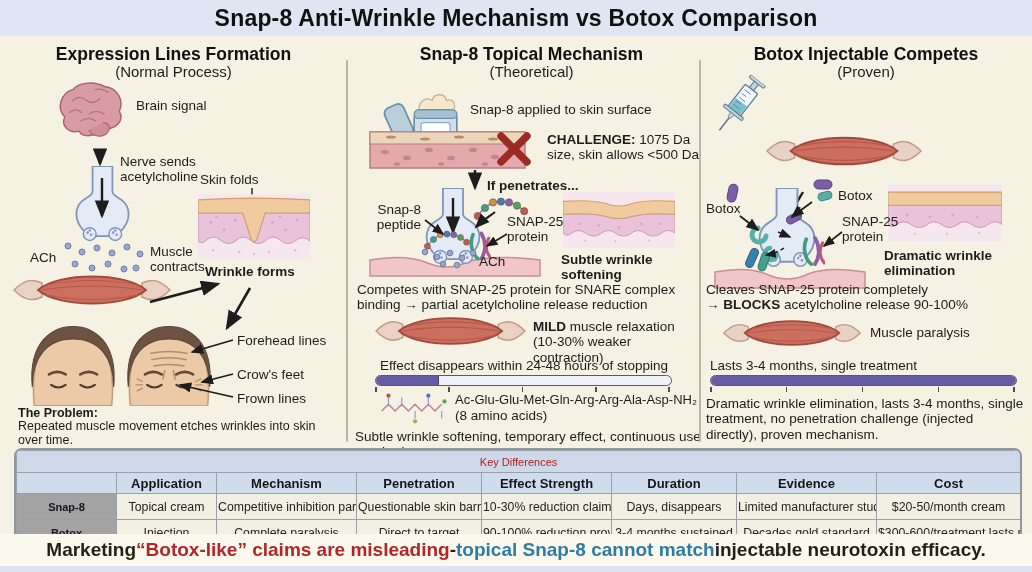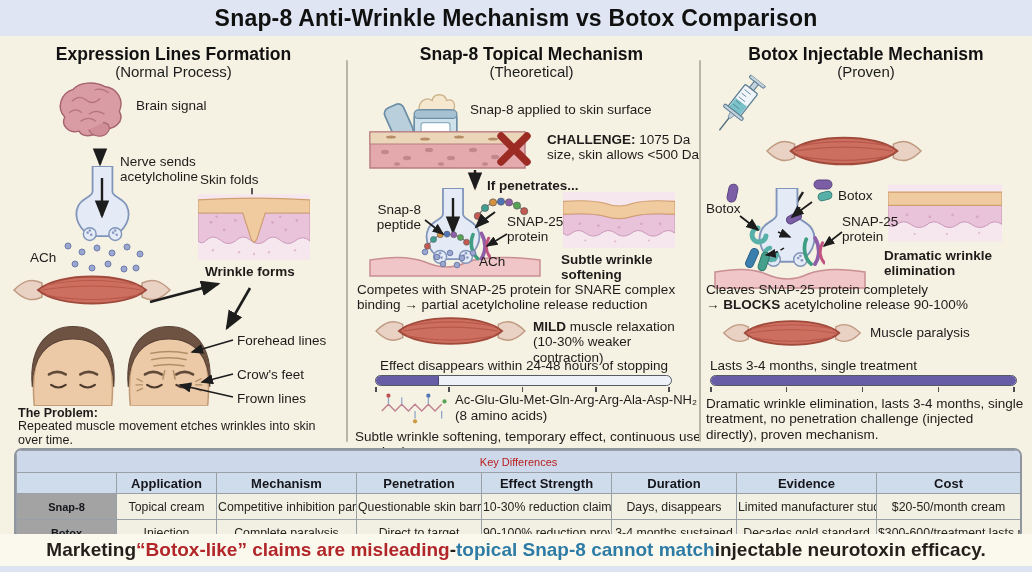--- a/index.html
+++ b/index.html
@@ -223,20 +223,21 @@
       <path d="M233,304 L192,316" stroke="#1d1d1d" stroke-width="1.7" fill="none" marker-end="url(#ah1)"></path>
       <path d="M233,338 L202,346" stroke="#1d1d1d" stroke-width="1.7" fill="none" marker-end="url(#ah1)"></path>
       <path d="M233,361 L180,349" stroke="#1d1d1d" stroke-width="1.7" fill="none" marker-end="url(#ah1)"></path>
     </svg>
     <div class="h2" style="left:0;top:8px;width:347px;">Expression Lines Formation</div>
     <div class="h3" style="left:0;top:27px;width:347px;">(Normal Process)</div>
     <div class="lbl" style="left:136px;top:62px;width:100px;">Brain signal</div>
     <div class="lbl c" style="left:120px;top:118px;width:112px;">Nerve sends acetylcholine</div>
     <div class="lbl c" style="left:200px;top:136px;width:105px;">Skin folds</div>
     <div class="lbl" style="left:30px;top:214px;width:40px;">ACh</div>
+    <div class="lbl c" style="left:150px;top:208px;width:90px;">Muscle contracts</div>
     <div class="lbl c b" style="left:205px;top:228px;width:118px;">Wrinkle forms</div>
     <div class="lbl" style="left:237px;top:297px;width:108px;">Forehead lines</div>
     <div class="lbl" style="left:237px;top:331px;width:108px;">Crow's feet</div>
     <div class="lbl" style="left:237px;top:355px;width:108px;">Frown lines</div>
     <div class="lbl c b small" style="left:18px;top:370px;width:310px;">The Problem:</div>
     <div class="lbl c small" style="left:18px;top:383px;width:310px;">Repeated muscle movement etches wrinkles into skin over time.</div>
   </div>
 
   <div class="divider" style="left:346px;"></div>
 
@@ -353,21 +354,21 @@
       </g>
       <path d="M40,180 L58,194" stroke="#1d1d1d" stroke-width="1.8" fill="none" marker-end="url(#ah3)"></path>
       <path d="M112,166 C104,172 98,176 92,181" stroke="#1d1d1d" stroke-width="1.8" fill="none" marker-end="url(#ah3)"></path>
       <path d="M78,196 L90,201" stroke="#1d1d1d" stroke-width="1.6" fill="none" marker-end="url(#ah3)"></path>
       <path d="M84,212 C78,216 72,218 66,219" stroke="#1d1d1d" stroke-width="1.5" fill="none" stroke-dasharray="4 3" marker-end="url(#ah3)"></path>
       <use href="#ribbons" x="100" y="198" width="25" height="34"></use>
       <path d="M142,196 L124,210" stroke="#1d1d1d" stroke-width="1.6" fill="none" marker-end="url(#ah3)"></path>
       <use href="#skinsmooth" x="188" y="148" width="114" height="58"></use>
       <use href="#muscle" x="22" y="276" width="140" height="42"></use>
     </svg>
-    <div class="h2" style="left:0;top:8px;width:332px;">Botox Injectable Mechanism</div>
+    <div class="h2" style="left:0;top:8px;width:332px;">Botox Injectable Competes</div>
     <div class="h3" style="left:0;top:27px;width:332px;">(Proven)</div>
     <div class="lbl" style="left:6px;top:165px;width:44px;">Botox</div>
     <div class="lbl" style="left:138px;top:152px;width:48px;">Botox</div>
     <div class="lbl" style="left:142px;top:178px;width:82px;">SNAP-25 protein</div>
     <div class="lbl c b" style="left:184px;top:212px;width:122px;">Dramatic wrinkle elimination</div>
     <div class="lbl c" style="left:6px;top:246px;width:320px;">
       <div>Cleaves SNAP-25 protein completely</div>
       <div><span>→ </span><span class="b">BLOCKS</span><span> acetylcholine release 90-100%</span></div>
     </div>
     <div class="lbl" style="left:170px;top:289px;width:140px;">Muscle paralysis</div>

